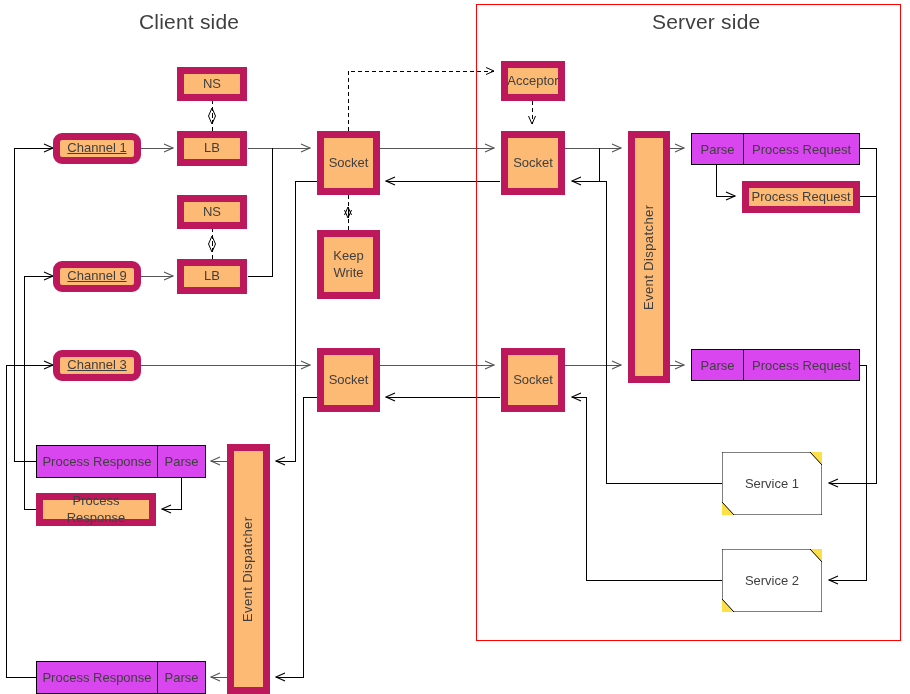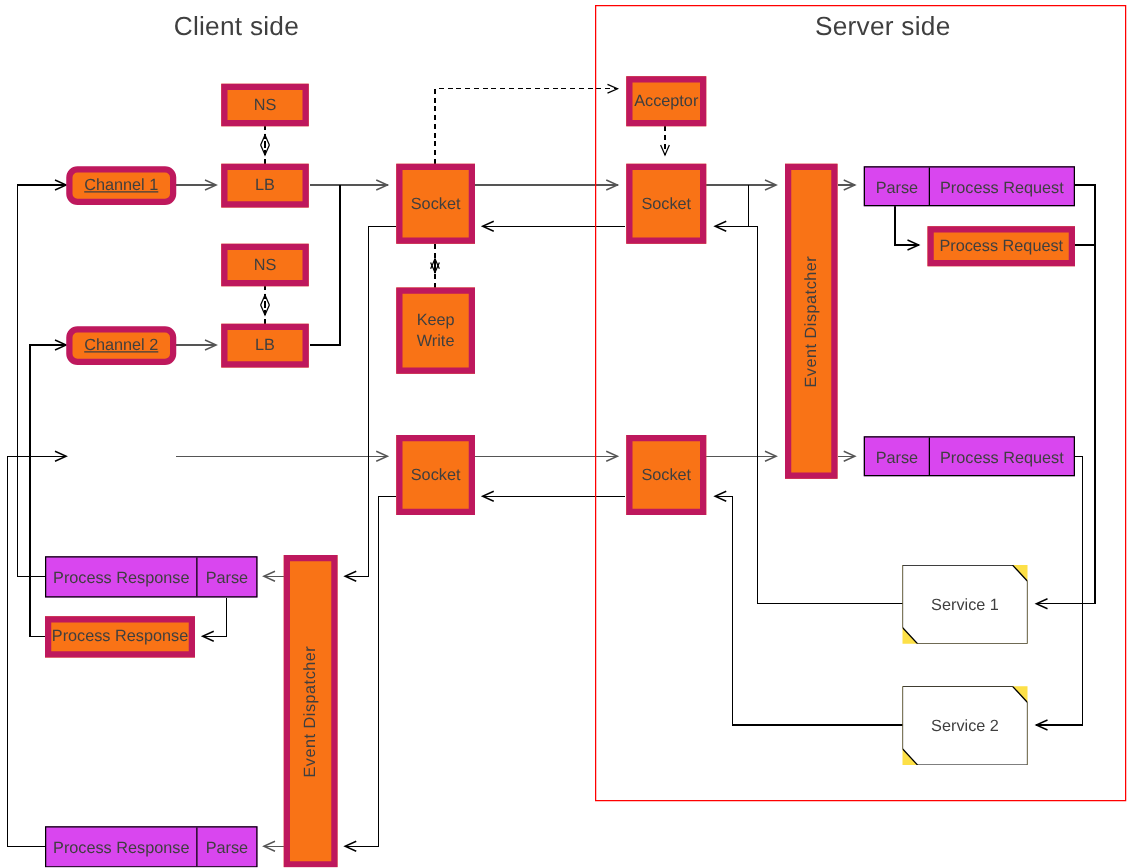--- a/index.html
+++ b/index.html
@@ -17,22 +17,22 @@
   }
   #wires{
     position:absolute;
     left:0;top:0;
     width:910px;height:694px;
     pointer-events:none;
   }
   .node{
     position:absolute;
     box-sizing:border-box;
-    border:5px solid #be185d;
-    background:#f97316;
+    border:7px solid #be185d;
+    background:#fdba74;
     display:flex;
     align-items:center;
     justify-content:center;
     text-align:center;
     font-size:13px;
     color:#3f3f3f;
     line-height:1.25;
     z-index:3;
   }
   .node.rounded{ border-radius:9px;text-decoration:underline; }
@@ -176,21 +176,24 @@
 
   <div class="region" style="left:476px;top:4px;width:425px;height:637px;border:1.5px solid #ff0000;"></div>
 
   <div class="title" style="left:139px;top:10px;">Client side</div>
   <div class="title" style="left:652px;top:10px;">Server side</div>
 
   <div class="node rounded" style="left:53px;top:133px;width:88px;height:31px;">
     <span>Channel 1</span>
   </div>
   <div class="node rounded" style="left:53px;top:261px;width:88px;height:31px;">
-    <span>Channel 2</span>
+    <span>Channel 9</span>
+  </div>
+  <div class="node rounded" style="left:53px;top:350px;width:88px;height:31px;">
+    <span>Channel 3</span>
   </div>
 
   <div class="node" style="left:177px;top:67px;width:70px;height:34px;">
     <span>NS</span>
   </div>
   <div class="node" style="left:177px;top:131px;width:70px;height:35px;">
     <span>LB</span>
   </div>
 
   <div class="node" style="left:177px;top:195px;width:70px;height:34px;">

